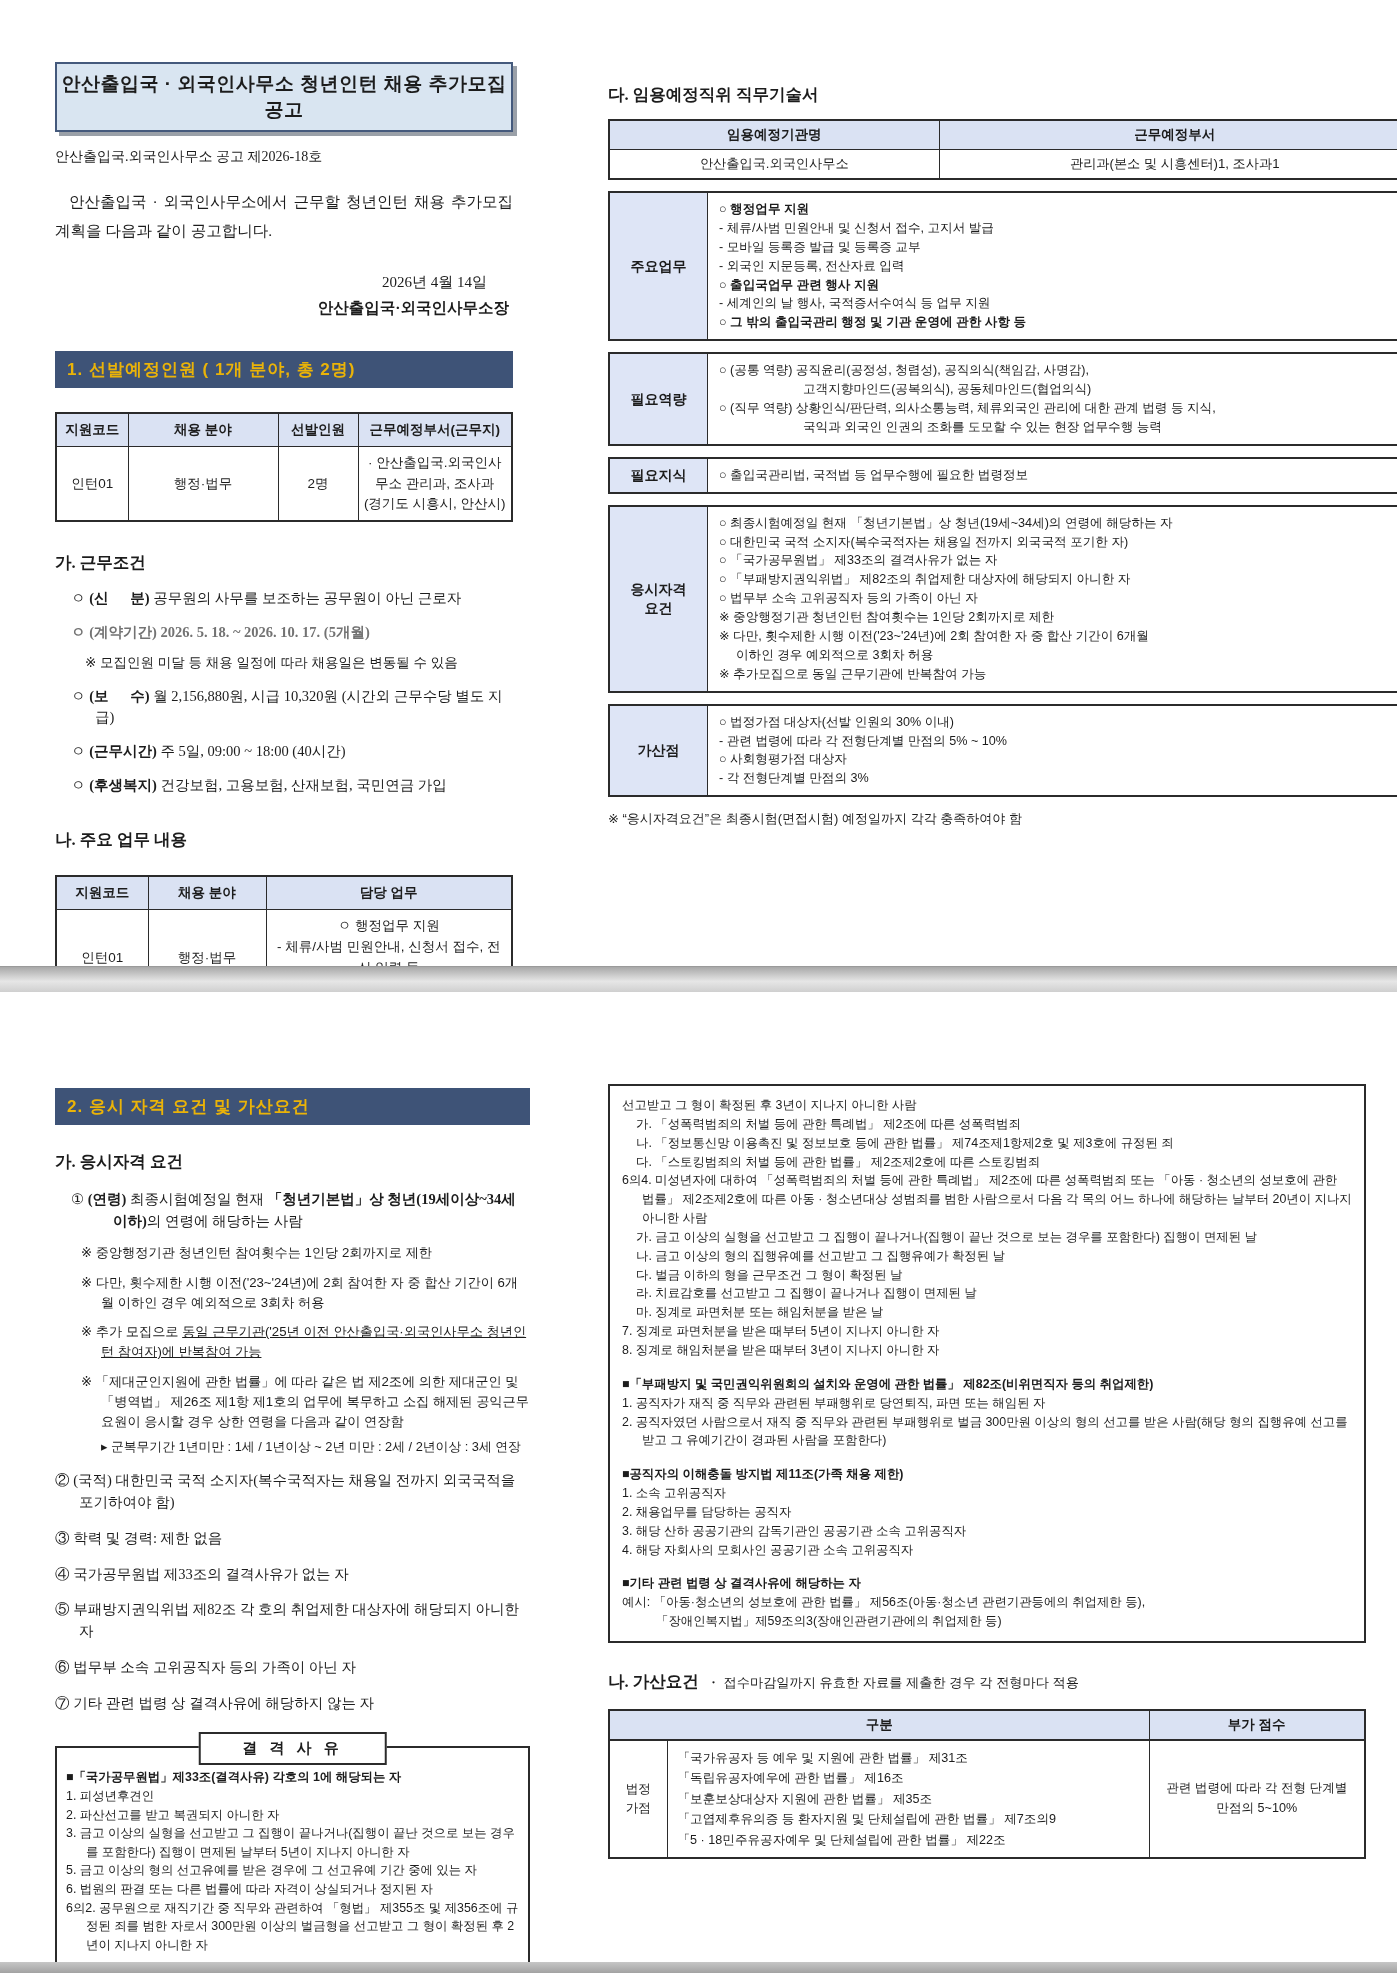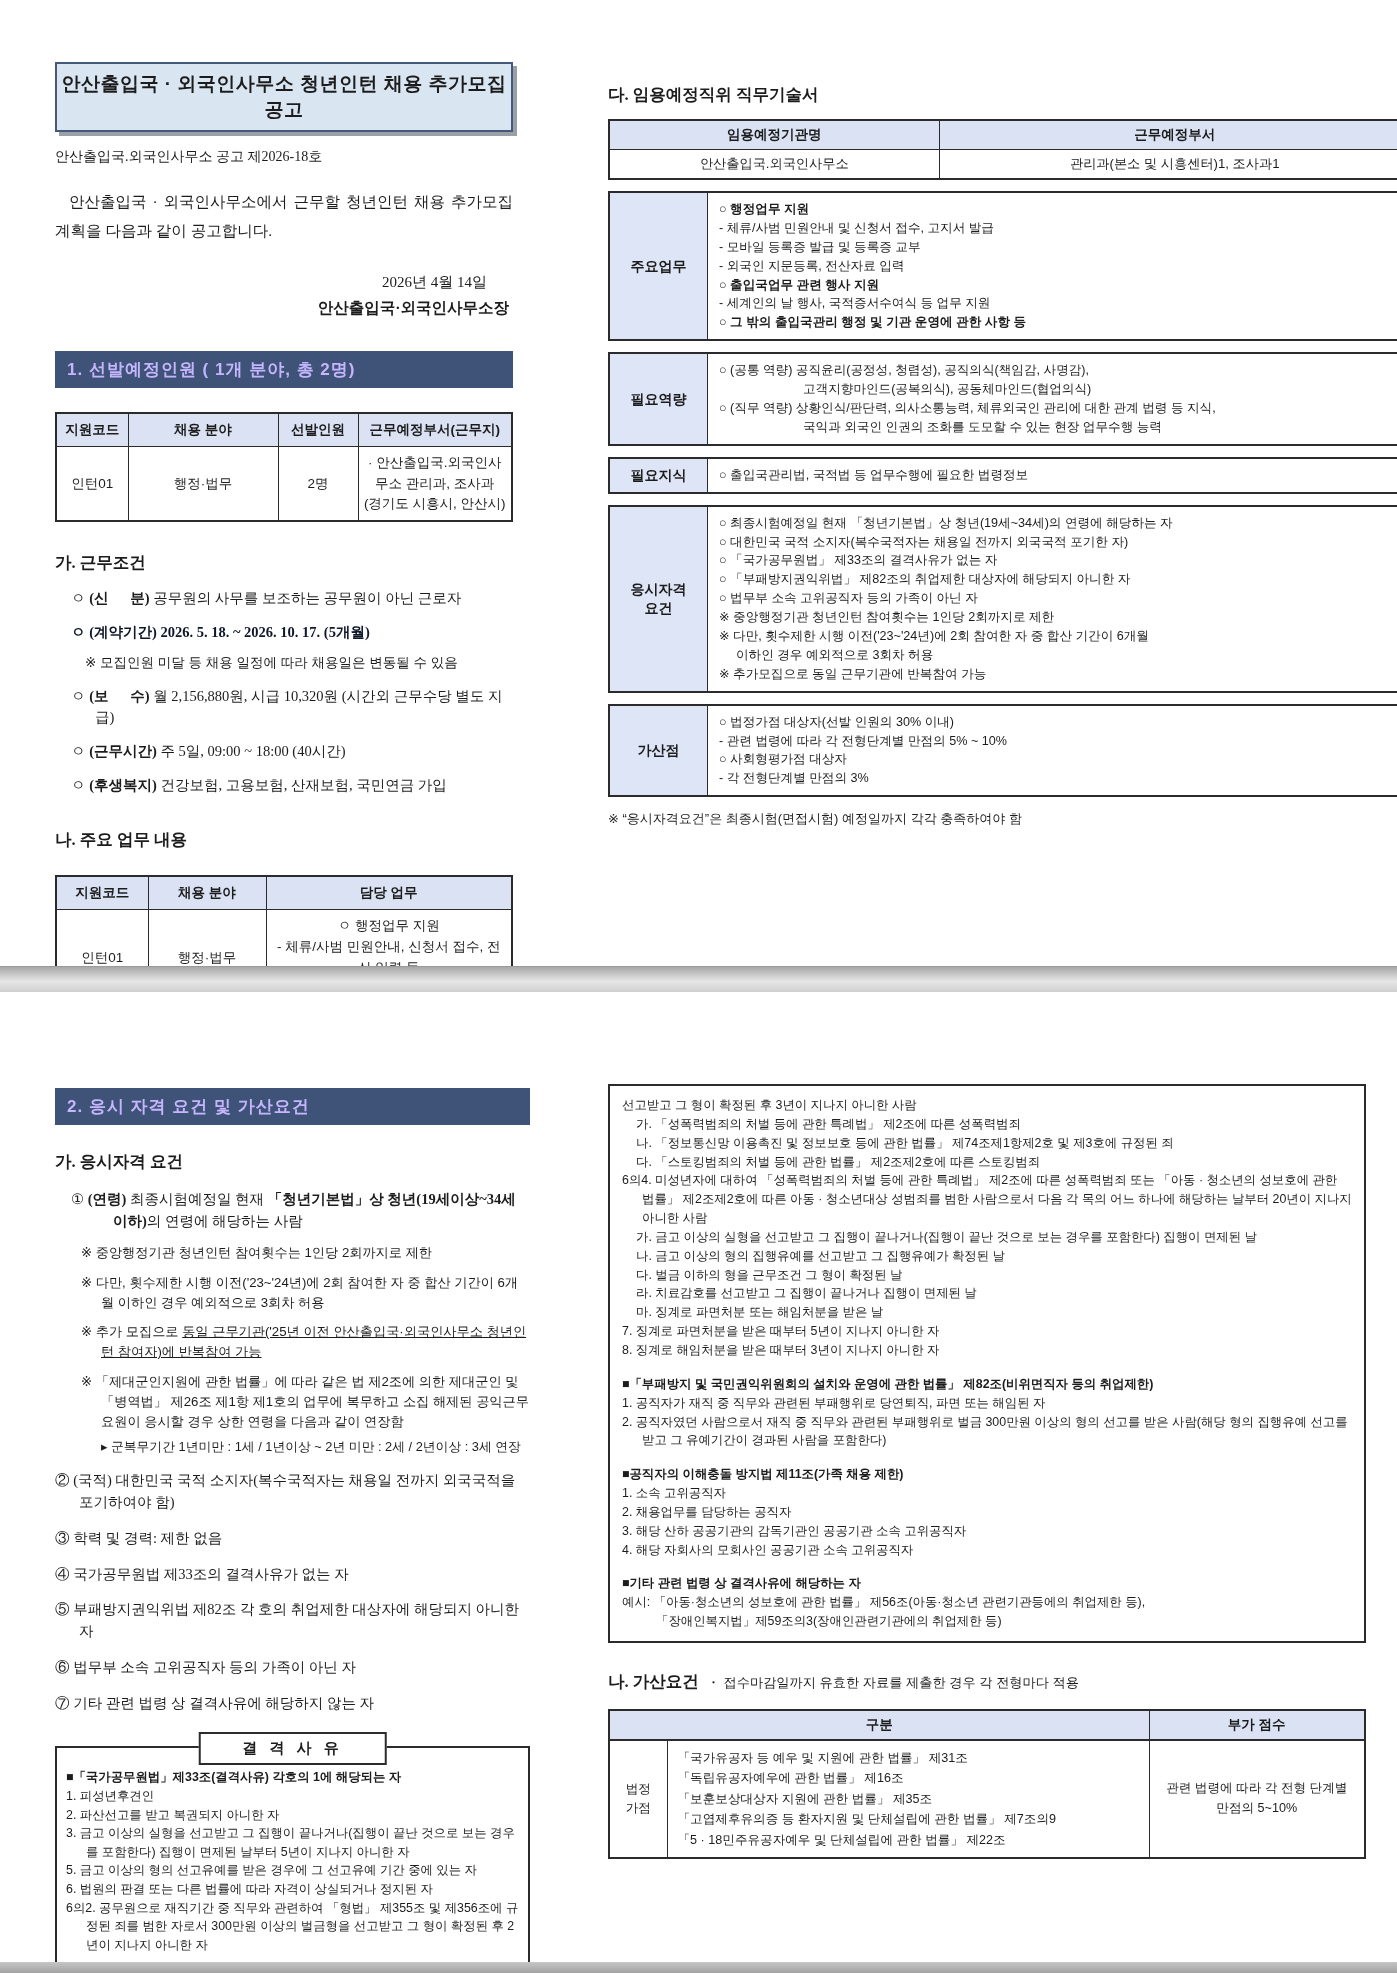--- a/index.html
+++ b/index.html
@@ -21,33 +21,33 @@
   .p1r{position:absolute;left:608px;top:84px;width:804px;}
   .p2l{position:absolute;left:55px;top:96px;width:475px;}
   .p2r{position:absolute;left:608px;top:92px;width:758px;}
 
   .title-box{background:#d9e5f1;border:2px solid #44597c;box-shadow:4px 4px 0 #9aa0a8;
     text-align:center;font-weight:bold;font-size:19px;padding:7px 2px;letter-spacing:0.5px;}
   .notice-no{margin-top:16px;font-size:14px;}
   .intro{margin:22px 0 0 0;font-size:15.5px;line-height:1.85;text-align:justify;text-indent:14px;}
   .date-line{margin-top:28px;text-align:right;padding-right:26px;font-size:15px;}
   .signer-line{margin-top:6px;text-align:right;padding-right:4px;font-size:15.5px;font-weight:bold;}
-  .sec-header{margin-top:32px;background:#3e5377;color:#c4b5fd;font-weight:bold;font-size:17px;
+  .sec-header{margin-top:32px;background:#3e5377;color:#eab308;font-weight:bold;font-size:17px;
     padding:7px 12px;letter-spacing:1px;}
 
   table.tbl{border-collapse:collapse;width:100%;margin-top:24px;border:2px solid #2b2b2b;}
   table.tbl th,table.tbl td{border:1.5px solid #2b2b2b;text-align:center;vertical-align:middle;}
   table.tbl th{background:#dae2f3;font-weight:bold;font-size:13.5px;padding:7px 2px;}
   table.tbl td{font-size:13.5px;padding:6px 4px;}
   td.cell-left{text-align:left;font-size:12.5px;line-height:1.5;padding-left:8px;}
 
   .h-ga{margin-top:30px;font-weight:bold;font-size:16.5px;}
   .item{margin-top:14px;font-size:14.5px;line-height:1.4;padding-left:40px;text-indent:-24px;}
   .item .lbl{font-weight:bold;white-space:pre;}
-  .item.blue{color:#0f172a;font-weight:bold;}
+  .item.blue{color:#737373;font-weight:bold;}
   .subnote{margin:10px 0 0 30px;font-size:13.5px;line-height:1.45;}
   .smallnote{margin-top:12px;font-size:13.5px;line-height:1.5;}
 
   td.duty-cell{text-align:left;font-size:12.8px;line-height:1.55;padding:6px 8px;}
 
   
   .h-da{font-weight:bold;font-size:16.5px;}
   table.org{border-collapse:collapse;width:100%;margin-top:13px;border:2px solid #2b2b2b;}
   table.org th{background:#dae2f3;font-weight:bold;font-size:13.5px;border:1.5px solid #2b2b2b;padding:5px 2px;}
   table.org td{font-size:13.2px;text-align:center;border:1.5px solid #2b2b2b;padding:5px 2px;}

